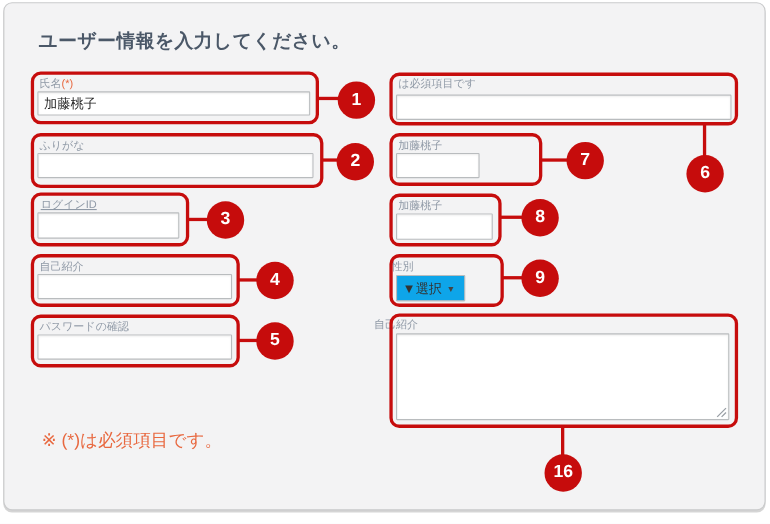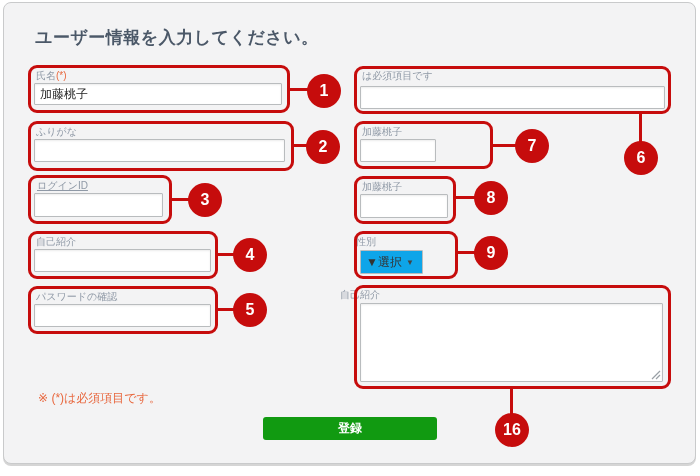--- a/index.html
+++ b/index.html
@@ -21,21 +21,21 @@
              color:#333; padding:0 5px; cursor:pointer; }
   .fselect .arr { font-size:8px; color:#444; margin-left:4px; }
   .fta { position:absolute; border:1px solid #b9bcbe; background:#fff; border-radius:1px;
          box-shadow:inset 0 1px 2px rgba(0,0,0,.08); resize:none; font-family:inherit; }
   .rz { position:absolute; pointer-events:none; }
   .abox { position:absolute; border:3px solid var(--annotation-red,#c60c0c); border-radius:9px; }
   .aline { position:absolute; background:var(--annotation-red,#c60c0c); }
   .abadge { position:absolute; width:34px; height:34px; border-radius:50%;
             background:var(--annotation-red,#c60c0c); color:#fff; font-weight:bold; font-size:16px;
             display:flex; align-items:center; justify-content:center; }
-  .note { position:absolute; left:38px; top:390px; font-size:12px; color:var(--required-orange,#e8683f); }
+  .note { position:absolute; left:38px; top:390px; font-size:16px; color:var(--required-orange,#e8683f); }
   .submit { position:absolute; left:263px; top:417px; width:174px; height:23px;
             background:var(--button-green,#119a11); color:#fff; font-weight:bold; font-size:12px;
             border:none; border-radius:3px; cursor:pointer; font-family:inherit; }
 
   
   .lab1{left:36px;top:69px;} .lab2{left:36px;top:125px;} .lab3{left:37px;top:179px;text-decoration:underline;}
   .lab4{left:36px;top:235px;} .lab5{left:36px;top:290px;} .lab6{left:362px;top:69px;}
   .lab7{left:362px;top:125px;} .lab8{left:362px;top:180px;} .lab9{left:356px;top:235px;}
   .lab10{left:340px;top:288px;}
   
@@ -101,21 +101,20 @@
     <span class="arr">▼</span>
   </div>
 
   <div class="flabel lab10">自己紹介</div>
   <textarea class="fta in10" style=""></textarea>
   <svg class="rz rz10" viewBox="0 0 10 10" width="10" height="10">
       <path d="M9 1 L1 9 M9 5 L5 9" stroke="#9aa0a6" stroke-width="1.2" fill="none"></path>
     </svg>
 
   <div class="note">※ (*)は必須項目です。</div>
-  <button class="submit">登録</button>
 
   <div class="abox r1"></div>
   <div class="abox r2"></div>
   <div class="abox r3"></div>
   <div class="abox r4"></div>
   <div class="abox r5"></div>
   <div class="abox r6"></div>
   <div class="abox r7"></div>
   <div class="abox r8"></div>
   <div class="abox r9"></div>

